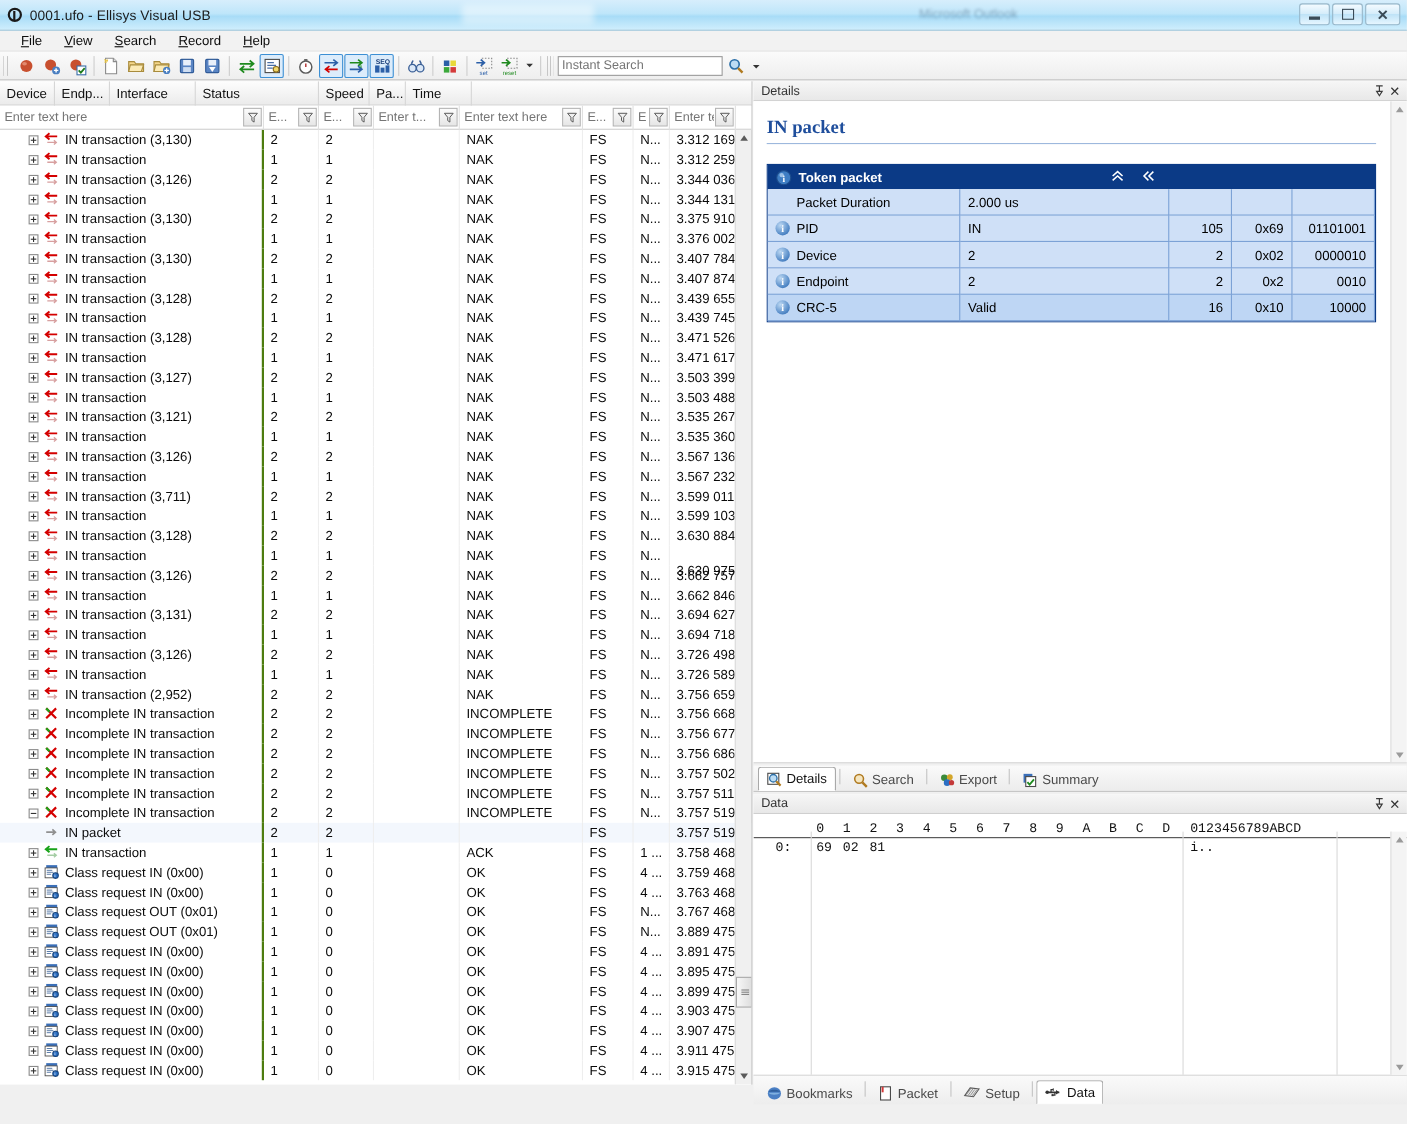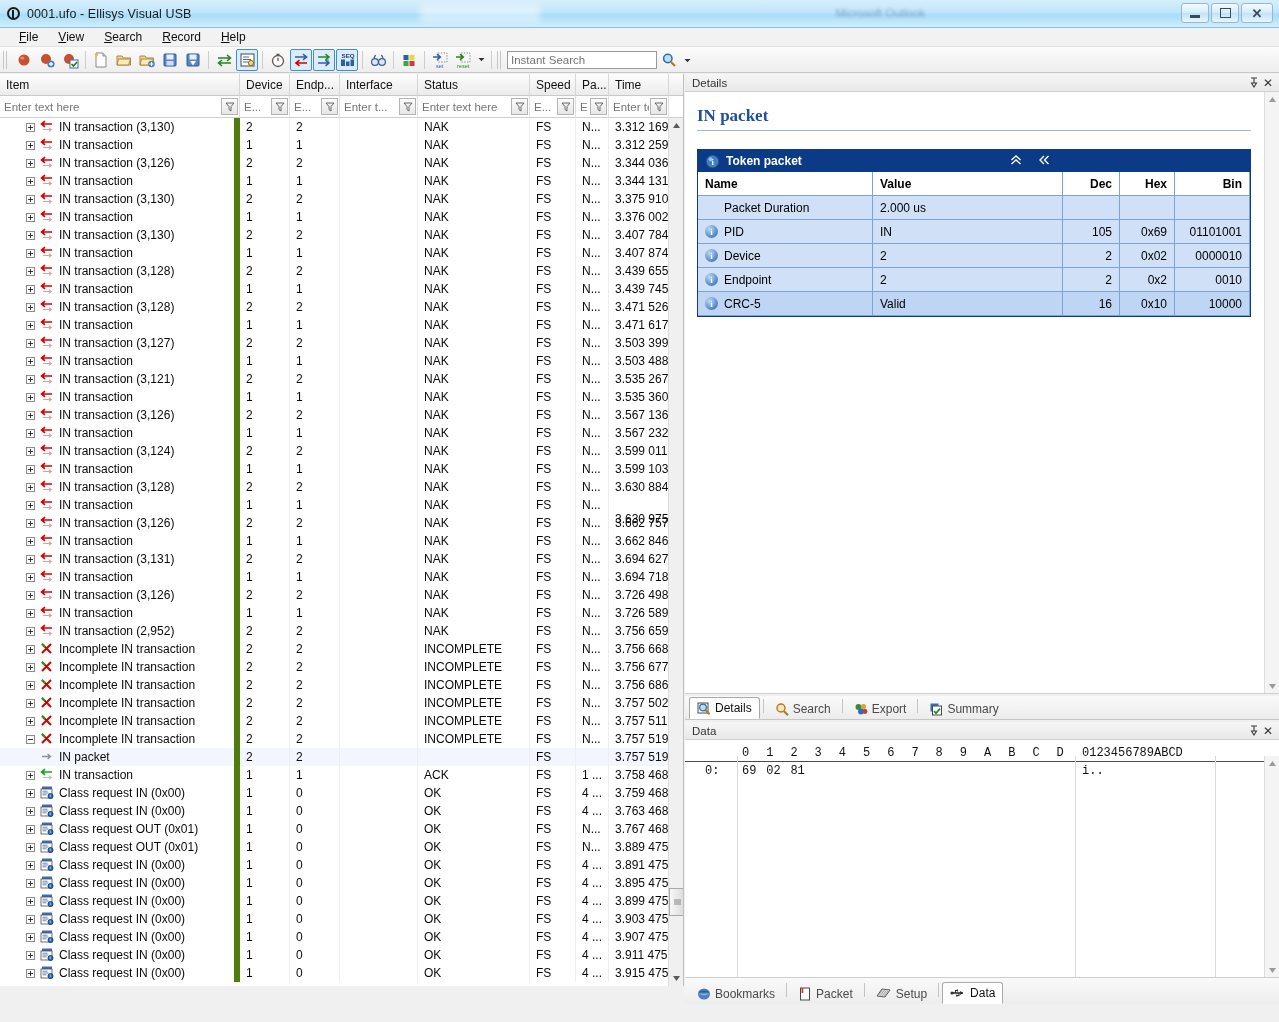--- a/index.html
+++ b/index.html
@@ -113,21 +113,21 @@
     display:flex; align-items:center; justify-content:center;
   }
   .fbtn svg { display:block; }
   .grid-body { position:relative; height:868px; overflow:hidden; }
   .row { display:flex; height:18px; align-items:center; }
   .row.sel { background:#f3f7fd; }
   .row .cell {
     height:18px; line-height:18px; font-size:12px; color:#0a0a0a;
     border-right:1px solid #eeeeee; padding-left:6px; overflow:hidden; white-space:nowrap;
   }
-  .row .cell.item { display:flex; align-items:center; padding-left:0; border-right:6px solid #4d7c0f;}
+  .row .cell.item { display:flex; align-items:center; padding-left:0; border-right:2px solid #4d7c0f;}
   .indent { width: 26px; flex:0 0 26px; }
   .indent2 { width: 40px; flex:0 0 40px; }
   .expander {
     width:9px; height:9px; border:1px solid #8b8b8b; background:#fff;
     position:relative; flex:0 0 9px; margin-right:5px;
   }
   .expander::before {
     content:""; position:absolute; left:1px; top:3px; width:5px; height:1px; background:#333;
   }
   .expander.plus::after {
@@ -434,21 +434,20 @@
     </div>
     <div class="tb" style="width:12px">
       <svg width="9" height="9">
           <path d="M1.5 4l3 3.2L7.5 4" fill="#333"></path>
         </svg>
     </div>
   </div>
 
   <div class="leftpane">
     <div class="grid-head" id="grid-head">
-        <div class="gh" style="width: 240px; flex: 0 0 240px;">Item</div>
         <div class="gh" style="width: 50px; flex: 0 0 50px;">Device</div>
         <div class="gh" style="width: 50px; flex: 0 0 50px;">Endp...</div>
         <div class="gh" style="width: 78px; flex: 0 0 78px;">Interface</div>
         <div class="gh" style="width: 112px; flex: 0 0 112px;">Status</div>
         <div class="gh" style="width: 46px; flex: 0 0 46px;">Speed</div>
         <div class="gh" style="width: 33px; flex: 0 0 33px;">Pa...</div>
         <div class="gh" style="width: 60px; flex: 0 0 60px;">Time</div>
       </div>
     <div class="filter-row" id="grid-filter">
         <div class="fc" style="width: 240px; flex: 0 0 240px;">
@@ -843,21 +842,21 @@
             <div class="cell" style="width: 60px; flex: 0 0 60px;">3.567 232</div>
           </div>
           <div class="row">
             <div class="cell item" style="width: 240px; flex: 0 0 240px;">
               <span class="indent"></span>
               <span class="expander plus"></span>
               <span class="ticon"><svg width="14" height="13">
                   <path d="M12 4H2M5 1.2L1.6 4 5 6.8" stroke="#d40000" stroke-width="1.7" fill="none"></path>
                   <path d="M3 9.5h8M9 7.6l2.2 1.9L9 11.4" stroke="#d8a0a0" stroke-width="1.2" fill="none"></path>
                 </svg></span>
-              <span class="lbl">IN transaction (3,124)</span>
+              <span class="lbl">IN transaction (3,711)</span>
             </div>
             <div class="cell" style="width: 50px; flex: 0 0 50px;">2</div>
             <div class="cell" style="width: 50px; flex: 0 0 50px;">2</div>
             <div class="cell" style="width: 78px; flex: 0 0 78px;"></div>
             <div class="cell" style="width: 112px; flex: 0 0 112px;">NAK</div>
             <div class="cell" style="width: 46px; flex: 0 0 46px;">FS</div>
             <div class="cell" style="width: 33px; flex: 0 0 33px;">N...</div>
             <div class="cell" style="width: 60px; flex: 0 0 60px;">3.599 011</div>
           </div>
           <div class="row">
@@ -1465,27 +1464,20 @@
             <svg width="12" height="12">
                 <path d="M1.5 6l4.5-4 4.5 4M1.5 10l4.5-4 4.5 4" stroke="#fff" stroke-width="1.4" fill="none"></path>
               </svg>
           </span>
           <span style="margin-right:200px">
             <svg width="12" height="12">
                 <path d="M6 2L2 6l4 4M10.5 2l-4 4 4 4" stroke="#fff" stroke-width="1.4" fill="none"></path>
               </svg>
           </span>
         </div>
-        <div class="t-hdr" id="tok-hdr">
-            <div class="c-name">Name</div>
-            <div class="c-val">Value</div>
-            <div class="c-dec">Dec</div>
-            <div class="c-hex">Hex</div>
-            <div class="c-bin">Bin</div>
-          </div>
         <div id="tok-rows">
             <div class="t-row">
               <div class="c-name">
                 <span style="width: 13px; flex: 0 0 13px; margin-right: 6px;"></span>
                 <span>Packet Duration</span>
               </div>
               <div class="c-val">2.000 us</div>
               <div class="c-dec"></div>
               <div class="c-hex"></div>
               <div class="c-bin"></div>

